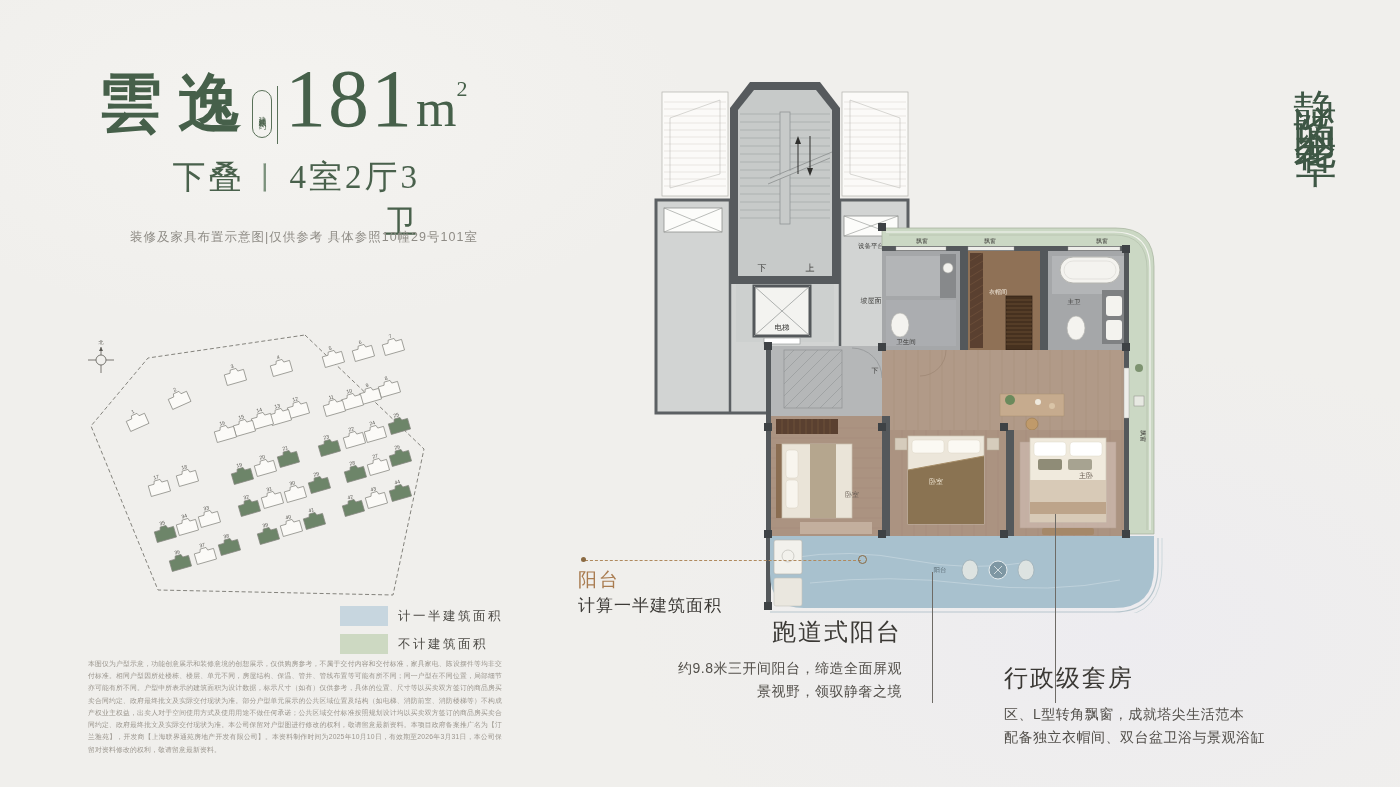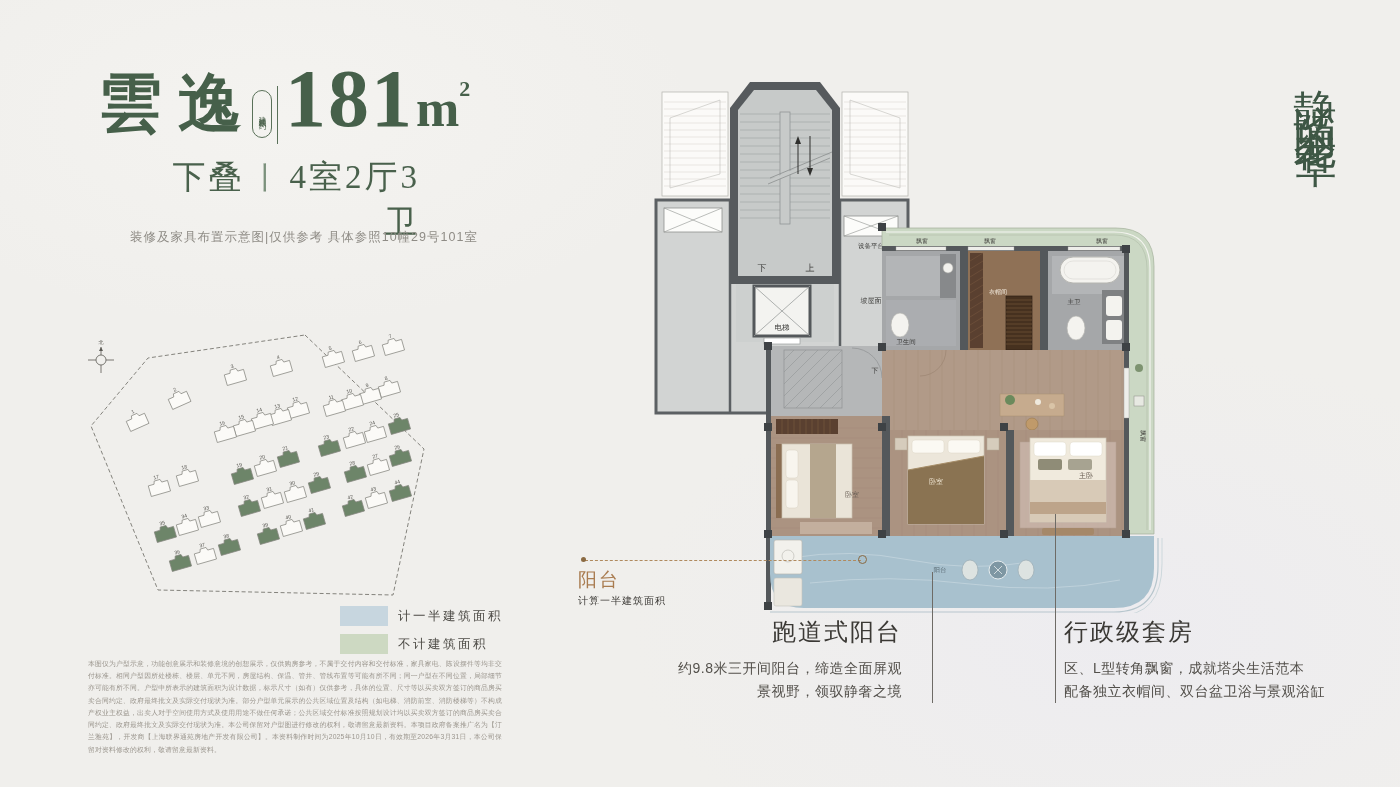--- a/index.html
+++ b/index.html
@@ -11,53 +11,53 @@
   }
   .abs{position:absolute;}
   
   .brand{left:98px;top:72px;font-family:"Liberation Serif",serif;font-size:64px;font-weight:600;
     color:#46604a;letter-spacing:16px;line-height:1;}
   .area-pill{left:252px;top:90px;width:18px;height:46px;border:1px solid #5a7159;border-radius:10px;
     display:flex;align-items:center;justify-content:center;}
   .area-pill span{writing-mode:vertical-rl;font-size:7.5px;color:#4c634d;letter-spacing:1.5px;}
   .area-divider{left:277px;top:86px;width:1px;height:58px;background:#5a7159;}
   .area-value{left:285px;top:58px;display:flex;align-items:baseline;color:#46604a;
-    font-family:"Liberation Serif",serif;font-weight:700;justify-content:space-between;}
+    font-family:"Liberation Serif",serif;font-weight:400;justify-content:space-between;}
   .area-value .num{font-size:82px;letter-spacing:2px;line-height:1;}
   .area-value .unit{font-size:52px;margin-left:2px;}
   .area-value .sup{font-size:22px;align-self:flex-start;margin-top:18px;}
   .subtitle{left:160px;top:155px;width:260px;text-align:right;font-family:"Liberation Serif",serif;
     font-size:33px;color:#49614c;letter-spacing:3px;}
   .subtitle .sep{color:#7b917c;font-weight:400;padding:0 6px;font-size:30px;}
   .head-note{left:130px;top:229px;font-size:12.5px;color:#8f8c86;letter-spacing:1px;}
   
   .tagline{left:1294px;top:56px;height:280px;writing-mode:vertical-rl;
     font-family:"Liberation Serif",serif;font-size:43px;color:#3e5745;letter-spacing:14px;line-height:1;}
   
   .legend-row{display:flex;align-items:center;gap:10px;}
   .legend-row .sw{width:48px;height:20px;}
   .legend-row .lb{font-size:12.5px;color:#4c4a45;letter-spacing:2.5px;}
   
   .disclaimer{left:88px;top:658px;width:414px;font-size:6.8px;line-height:1.8;color:#9b968e;
     text-align:justify;letter-spacing:.2px;}
   
   .balcony-note-title{left:578px;top:567px;font-family:"Liberation Serif",serif;font-size:19px;
     color:#a97c50;letter-spacing:2px;}
-  .balcony-note-sub{left:578px;top:594px;font-size:10px;color:#3c3a36;letter-spacing:1px;}
+  .balcony-note-sub{left:578px;top:594px;font-size:17px;color:#3c3a36;letter-spacing:1px;}
   .dash-line{left:585px;top:560px;width:276px;border-top:1px dashed #b08a5e;}
   .dash-dot{left:581px;top:557px;width:5px;height:5px;border-radius:50%;background:#8a6a42;}
   .dash-ring{left:858px;top:555px;width:7px;height:7px;border-radius:50%;border:1px solid #8a6a42;}
   .leader{width:1px;background:#6e6b66;}
   .leader1{left:932px;top:572px;height:131px;}
   .leader2{left:1055px;top:514px;height:189px;}
   .feature{top:616px;}
   .feature .ft-title{font-family:"Liberation Serif",serif;font-size:24px;color:#3b3935;letter-spacing:2px;}
   .feature .ft-desc{margin-top:9px;font-size:14px;color:#53504b;line-height:1.65;letter-spacing:.5px;}
   .feature1{left:666px;width:236px;text-align:right;}
-  .feature2{left:1064px;width:300px;text-align:left;}
+  .feature2{left:1004px;width:300px;text-align:left;margin-top:46px;}
   svg text{font-family:"Liberation Sans",sans-serif;}
 </style>
 </head>
 <body>
 
 <div class="stage">
 
   <div class="abs brand">雲逸</div>
   <div class="abs area-pill">
     <span>建筑面积约</span>

